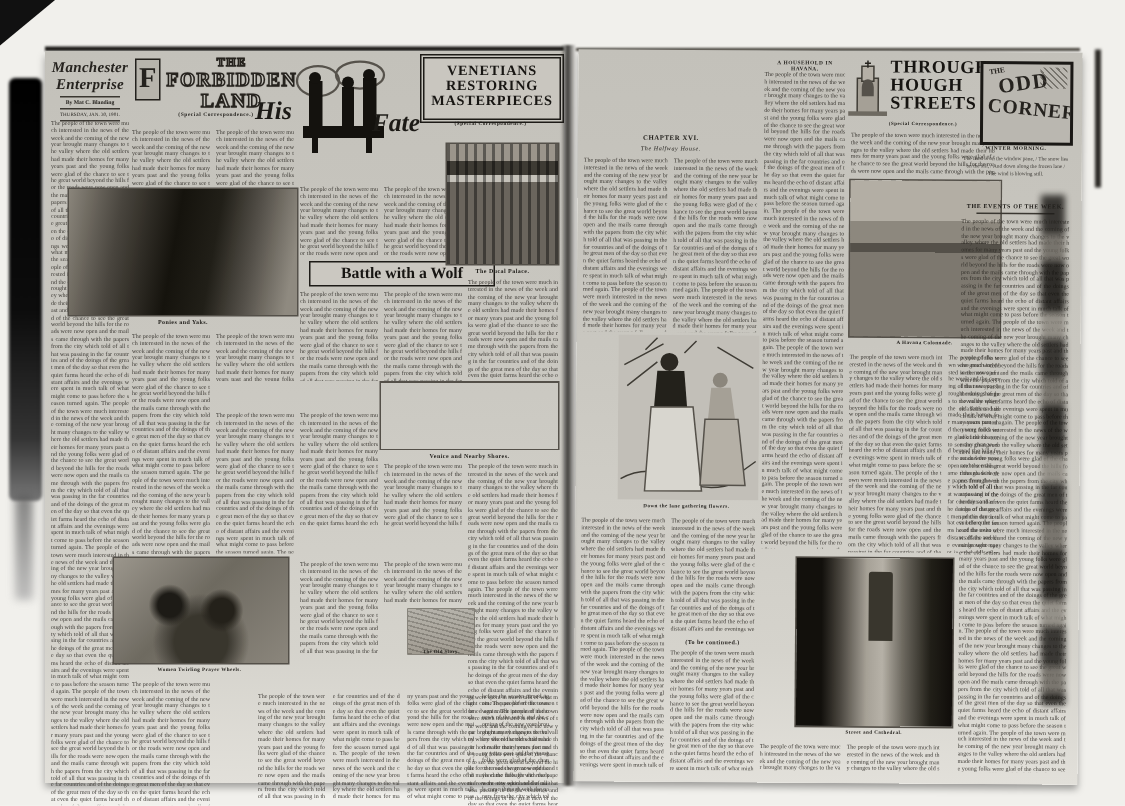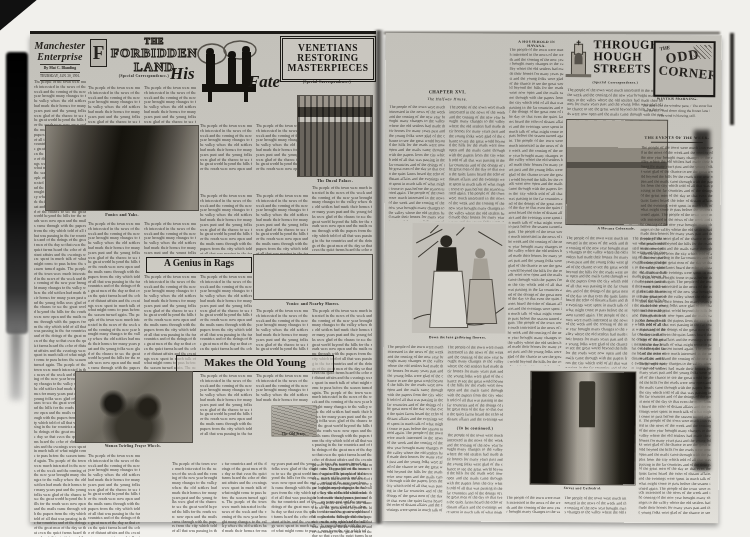--- a/index.html
+++ b/index.html
@@ -28,21 +28,21 @@
   .abs{position:absolute;}
   
   .txt{position:absolute;font-size:4px;line-height:1.2;color:#2b2823;text-align:justify;
        overflow:hidden;word-break:break-all;opacity:.9;}
   
   .cap{position:absolute;font-size:4px;font-weight:bold;text-align:center;color:#1f1d19;letter-spacing:.3px;}
   .minihead{position:absolute;font-size:4.5px;font-weight:bold;text-align:center;color:#1d1b17;letter-spacing:.4px;}
   .rule{position:absolute;height:0;border-top:1px solid #3a3731;}
   
   .headbox{position:absolute;border:1.5px solid #1d1b17;background:rgba(205,202,195,.55);
-    font-weight:bold;text-align:center;color:#181613;display:flex;justify-content:center;}
+    font-weight:bold;text-align:center;color:#181613;display:flex;align-items:center;justify-content:center;}
   .headbox.dbl{box-shadow:0 0 0 1px #c9c7c0, 0 0 0 2px #1d1b17;}
   
   #masthead{left:4px;top:6px;width:52px;text-align:center;}
   #masthead .mh-title{font-size:10px;font-weight:bold;font-style:italic;letter-spacing:.2px;}
   #masthead .mh-line{border-top:1px solid #3a3731;margin:1.5px 6px;}
   #masthead .mh-sub{font-size:3.8px;font-weight:bold;}
   #masthead .mh-date{font-size:3.4px;}
   
   #forbidden{left:58px;top:4px;width:112px;height:46px;text-align:center;}
   #forbidden .init{float:left;width:15px;height:26px;border:1.5px solid #23211d;margin:1px 2px 0 2px;
@@ -159,40 +159,39 @@
       </div>
     </div>
     <div class="minihead" style="left:252px;top:46px;width:90px;font-size:3.4px">(Special Correspondence.)</div>
 
     <div class="photo" id="ph-tibet" style="left:16px;top:92px;width:152px;height:84px"></div>
     <div class="cap" style="left:16px;top:178px;width:152px">Ponies and Yaks.</div>
 
     <div class="txt" style="left:170px;top:90px;width:52px;height:48px">The people of the town were much interested in the news of the week and the coming of the new year brought many changes to the valley where the old settlers had made their homes for many years past and the young folks were glad of the chance to see the great world beyond the hills for the roads were now open and the mails came through with the papers from the city which told of all that was passing in the far countries and of the doings of the great men of the day so that even the quiet farms heard the echo of distant affairs and the evenings were spent in much talk of what might come to pass before the season turned again. The people of the town were much interested in the news of the week and the coming of the new year brought many changes to the valley where the old settlers had made their homes for many years past and the young folks were glad of the chance to see the great world beyond the hills for the roads were now open and the mails came through with the papers from the city which told of all that was passing in the far countries and of the doings of the great men of the day so that even the quiet farms heard the echo of distant affairs and the evenings were spent in much talk of what might come to pass before the season turned again. The people of the town were much interested in the news of the week and the coming of the new year brought many changes to the valley where the old settlers had made their homes for many years past and the young folks were glad of the chance to see the great world beyond the hills for the roads were now open and the mails came through with the papers from the city which told of all that was passing in the far countries and of the doings of the great men of the day so that even the quiet farms heard the echo of distant affairs and the evenings were spent in much talk of what might come to pass before the season turned again. </div>
     <div class="txt" style="left:226px;top:90px;width:52px;height:48px">The people of the town were much interested in the news of the week and the coming of the new year brought many changes to the valley where the old settlers had made their homes for many years past and the young folks were glad of the chance to see the great world beyond the hills for the roads were now open and the mails came through with the papers from the city which told of all that was passing in the far countries and of the doings of the great men of the day so that even the quiet farms heard the echo of distant affairs and the evenings were spent in much talk of what might come to pass before the season turned again. The people of the town were much interested in the news of the week and the coming of the new year brought many changes to the valley where the old settlers had made their homes for many years past and the young folks were glad of the chance to see the great world beyond the hills for the roads were now open and the mails came through with the papers from the city which told of all that was passing in the far countries and of the doings of the great men of the day so that even the quiet farms heard the echo of distant affairs and the evenings were spent in much talk of what might come to pass before the season turned again. The people of the town were much interested in the news of the week and the coming of the new year brought many changes to the valley where the old settlers had made their homes for many years past and the young folks were glad of the chance to see the great world beyond the hills for the roads were now open and the mails came through with the papers from the city which told of all that was passing in the far countries and of the doings of the great men of the day so that even the quiet farms heard the echo of distant affairs and the evenings were spent in much talk of what might come to pass before the season turned again. </div>
 
+    <div class="headbox" style="left:176px;top:140px;width:122px;height:15px;font-size:10.5px">Battle with a Wolf</div>
 
     <div class="txt" style="left:58px;top:188px;width:52px;height:148px">The people of the town were much interested in the news of the week and the coming of the new year brought many changes to the valley where the old settlers had made their homes for many years past and the young folks were glad of the chance to see the great world beyond the hills for the roads were now open and the mails came through with the papers from the city which told of all that was passing in the far countries and of the doings of the great men of the day so that even the quiet farms heard the echo of distant affairs and the evenings were spent in much talk of what might come to pass before the season turned again. The people of the town were much interested in the news of the week and the coming of the new year brought many changes to the valley where the old settlers had made their homes for many years past and the young folks were glad of the chance to see the great world beyond the hills for the roads were now open and the mails came through with the papers from the city which told of all that was passing in the far countries and of the doings of the great men of the day so that even the quiet farms heard the echo of distant affairs and the evenings were spent in much talk of what might come to pass before the season turned again. The people of the town were much interested in the news of the week and the coming of the new year brought many changes to the valley where the old settlers had made their homes for many years past and the young folks were glad of the chance to see the great world beyond the hills for the roads were now open and the mails came through with the papers from the city which told of all that was passing in the far countries and of the doings of the great men of the day so that even the quiet farms heard the echo of distant affairs and the evenings were spent in much talk of what might come to pass before the season turned again. The people of the town were much interested in the news of the week and the coming of the new year brought many changes to the valley where the old settlers had made their homes for many years past and the young folks were glad of the chance to see the great world beyond the hills for the roads were now open and the mails came through with the papers from the city which told of all that was passing in the far countries and of the doings of the great men of the day so that even the quiet farms heard the echo of distant affairs and the evenings were spent in much talk of what might come to pass before the season turned again. The people of the town were much interested in the news of the week and the coming of the new year brought many changes to the valley where the old settlers had made their homes for many years past and the young folks were glad of the chance to see the great world beyond the hills for the roads were now open and the mails came through with the papers from the city which told of all that was passing in the far countries and of the doings of the great men of the day so that even the quiet farms heard the echo of distant affairs and the evenings were spent in much talk of what might come to pass before the season turned again. The people of the town were much interested in the news of the week and the coming of the new year brought many changes to the valley where the old settlers had made their homes for many years past and the young folks were glad of the chance to see the great world beyond the hills for the roads were now open and the mails came through with the papers from the city which told of all that was passing in the far countries and of the doings of the great men of the day so that even the quiet farms heard the echo of distant affairs and the evenings were spent in much talk of what might come to pass before the season turned again. The people of the town were much interested in the news of the week and the coming of the new year brought many changes to the valley where the old settlers had made their homes for many years past and the young folks were glad of the chance to see the great world beyond the hills for the roads were now open and the mails came through with the papers from the city which told of all that was passing in the far countries and of the doings of the great men of the day so that even the quiet farms heard the echo of distant affairs and the evenings were spent in much talk of what might come to pass before the season turned again. The people of the town were much interested in the news of the week and the coming of the new year brought many changes to the valley where the old settlers had made their homes for many years past and the young folks were glad of the chance to see the great world beyond the hills for the roads were now open and the mails came through with the papers from the city which told of all that was passing in the far countries and of the doings of the great men of the day so that even the quiet farms heard the echo of distant affairs and the evenings were spent in much talk of what might come to pass before the season turned again. The people of the town were much interested in the news of the week and the coming of the new year brought many changes to the valley where the old settlers had made their homes for many years past and the young folks were glad of the chance to see the great world beyond the hills for the roads were now open and the mails came through with the papers from the city which told of all that was passing in the far countries and of the doings of the great men of the day so that even the quiet farms heard the echo of distant affairs and the evenings were spent in much talk of what might come to pass before the season turned again. </div>
     <div class="txt" style="left:114px;top:188px;width:52px;height:32px">The people of the town were much interested in the news of the week and the coming of the new year brought many changes to the valley where the old settlers had made their homes for many years past and the young folks were glad of the chance to see the great world beyond the hills for the roads were now open and the mails came through with the papers from the city which told of all that was passing in the far countries and of the doings of the great men of the day so that even the quiet farms heard the echo of distant affairs and the evenings were spent in much talk of what might come to pass before the season turned again. The people of the town were much interested in the news of the week and the coming of the new year brought many changes to the valley where the old settlers had made their homes for many years past and the young folks were glad of the chance to see the great world beyond the hills for the roads were now open and the mails came through with the papers from the city which told of all that was passing in the far countries and of the doings of the great men of the day so that even the quiet farms heard the echo of distant affairs and the evenings were spent in much talk of what might come to pass before the season turned again. </div>
     <div class="txt" style="left:170px;top:160px;width:52px;height:60px">The people of the town were much interested in the news of the week and the coming of the new year brought many changes to the valley where the old settlers had made their homes for many years past and the young folks were glad of the chance to see the great world beyond the hills for the roads were now open and the mails came through with the papers from the city which told of all that was passing in the far countries and of the doings of the great men of the day so that even the quiet farms heard the echo of distant affairs and the evenings were spent in much talk of what might come to pass before the season turned again. The people of the town were much interested in the news of the week and the coming of the new year brought many changes to the valley where the old settlers had made their homes for many years past and the young folks were glad of the chance to see the great world beyond the hills for the roads were now open and the mails came through with the papers from the city which told of all that was passing in the far countries and of the doings of the great men of the day so that even the quiet farms heard the echo of distant affairs and the evenings were spent in much talk of what might come to pass before the season turned again. The people of the town were much interested in the news of the week and the coming of the new year brought many changes to the valley where the old settlers had made their homes for many years past and the young folks were glad of the chance to see the great world beyond the hills for the roads were now open and the mails came through with the papers from the city which told of all that was passing in the far countries and of the doings of the great men of the day so that even the quiet farms heard the echo of distant affairs and the evenings were spent in much talk of what might come to pass before the season turned again. The people of the town were much interested in the news of the week and the coming of the new year brought many changes to the valley where the old settlers had made their homes for many years past and the young folks were glad of the chance to see the great world beyond the hills for the roads were now open and the mails came through with the papers from the city which told of all that was passing in the far countries and of the doings of the great men of the day so that even the quiet farms heard the echo of distant affairs and the evenings were spent in much talk of what might come to pass before the season turned again. </div>
     <div class="txt" style="left:226px;top:160px;width:52px;height:60px">The people of the town were much interested in the news of the week and the coming of the new year brought many changes to the valley where the old settlers had made their homes for many years past and the young folks were glad of the chance to see the great world beyond the hills for the roads were now open and the mails came through with the papers from the city which told of all that was passing in the far countries and of the doings of the great men of the day so that even the quiet farms heard the echo of distant affairs and the evenings were spent in much talk of what might come to pass before the season turned again. The people of the town were much interested in the news of the week and the coming of the new year brought many changes to the valley where the old settlers had made their homes for many years past and the young folks were glad of the chance to see the great world beyond the hills for the roads were now open and the mails came through with the papers from the city which told of all that was passing in the far countries and of the doings of the great men of the day so that even the quiet farms heard the echo of distant affairs and the evenings were spent in much talk of what might come to pass before the season turned again. The people of the town were much interested in the news of the week and the coming of the new year brought many changes to the valley where the old settlers had made their homes for many years past and the young folks were glad of the chance to see the great world beyond the hills for the roads were now open and the mails came through with the papers from the city which told of all that was passing in the far countries and of the doings of the great men of the day so that even the quiet farms heard the echo of distant affairs and the evenings were spent in much talk of what might come to pass before the season turned again. The people of the town were much interested in the news of the week and the coming of the new year brought many changes to the valley where the old settlers had made their homes for many years past and the young folks were glad of the chance to see the great world beyond the hills for the roads were now open and the mails came through with the papers from the city which told of all that was passing in the far countries and of the doings of the great men of the day so that even the quiet farms heard the echo of distant affairs and the evenings were spent in much talk of what might come to pass before the season turned again. </div>
 
     <div class="photo" id="ph-ducal" style="left:268px;top:62px;width:74px;height:80px"></div>
     <div class="cap" style="left:268px;top:144px;width:74px">The Ducal Palace.</div>
     <div class="txt" style="left:282px;top:152px;width:60px;height:66px">The people of the town were much interested in the news of the week and the coming of the new year brought many changes to the valley where the old settlers had made their homes for many years past and the young folks were glad of the chance to see the great world beyond the hills for the roads were now open and the mails came through with the papers from the city which told of all that was passing in the far countries and of the doings of the great men of the day so that even the quiet farms heard the echo of distant affairs and the evenings were spent in much talk of what might come to pass before the season turned again. The people of the town were much interested in the news of the week and the coming of the new year brought many changes to the valley where the old settlers had made their homes for many years past and the young folks were glad of the chance to see the great world beyond the hills for the roads were now open and the mails came through with the papers from the city which told of all that was passing in the far countries and of the doings of the great men of the day so that even the quiet farms heard the echo of distant affairs and the evenings were spent in much talk of what might come to pass before the season turned again. The people of the town were much interested in the news of the week and the coming of the new year brought many changes to the valley where the old settlers had made their homes for many years past and the young folks were glad of the chance to see the great world beyond the hills for the roads were now open and the mails came through with the papers from the city which told of all that was passing in the far countries and of the doings of the great men of the day so that even the quiet farms heard the echo of distant affairs and the evenings were spent in much talk of what might come to pass before the season turned again. The people of the town were much interested in the news of the week and the coming of the new year brought many changes to the valley where the old settlers had made their homes for many years past and the young folks were glad of the chance to see the great world beyond the hills for the roads were now open and the mails came through with the papers from the city which told of all that was passing in the far countries and of the doings of the great men of the day so that even the quiet farms heard the echo of distant affairs and the evenings were spent in much talk of what might come to pass before the season turned again. </div>
 
-    <div class="headbox" style="left:116px;top:223px;width:104px;height:14px;font-size:9.5px">A Genius in Rags</div>
     <div class="txt" style="left:114px;top:241px;width:52px;height:94px">The people of the town were much interested in the news of the week and the coming of the new year brought many changes to the valley where the old settlers had made their homes for many years past and the young folks were glad of the chance to see the great world beyond the hills for the roads were now open and the mails came through with the papers from the city which told of all that was passing in the far countries and of the doings of the great men of the day so that even the quiet farms heard the echo of distant affairs and the evenings were spent in much talk of what might come to pass before the season turned again. The people of the town were much interested in the news of the week and the coming of the new year brought many changes to the valley where the old settlers had made their homes for many years past and the young folks were glad of the chance to see the great world beyond the hills for the roads were now open and the mails came through with the papers from the city which told of all that was passing in the far countries and of the doings of the great men of the day so that even the quiet farms heard the echo of distant affairs and the evenings were spent in much talk of what might come to pass before the season turned again. The people of the town were much interested in the news of the week and the coming of the new year brought many changes to the valley where the old settlers had made their homes for many years past and the young folks were glad of the chance to see the great world beyond the hills for the roads were now open and the mails came through with the papers from the city which told of all that was passing in the far countries and of the doings of the great men of the day so that even the quiet farms heard the echo of distant affairs and the evenings were spent in much talk of what might come to pass before the season turned again. The people of the town were much interested in the news of the week and the coming of the new year brought many changes to the valley where the old settlers had made their homes for many years past and the young folks were glad of the chance to see the great world beyond the hills for the roads were now open and the mails came through with the papers from the city which told of all that was passing in the far countries and of the doings of the great men of the day so that even the quiet farms heard the echo of distant affairs and the evenings were spent in much talk of what might come to pass before the season turned again. The people of the town were much interested in the news of the week and the coming of the new year brought many changes to the valley where the old settlers had made their homes for many years past and the young folks were glad of the chance to see the great world beyond the hills for the roads were now open and the mails came through with the papers from the city which told of all that was passing in the far countries and of the doings of the great men of the day so that even the quiet farms heard the echo of distant affairs and the evenings were spent in much talk of what might come to pass before the season turned again. The people of the town were much interested in the news of the week and the coming of the new year brought many changes to the valley where the old settlers had made their homes for many years past and the young folks were glad of the chance to see the great world beyond the hills for the roads were now open and the mails came through with the papers from the city which told of all that was passing in the far countries and of the doings of the great men of the day so that even the quiet farms heard the echo of distant affairs and the evenings were spent in much talk of what might come to pass before the season turned again. </div>
     <div class="txt" style="left:170px;top:241px;width:52px;height:76px">The people of the town were much interested in the news of the week and the coming of the new year brought many changes to the valley where the old settlers had made their homes for many years past and the young folks were glad of the chance to see the great world beyond the hills for the roads were now open and the mails came through with the papers from the city which told of all that was passing in the far countries and of the doings of the great men of the day so that even the quiet farms heard the echo of distant affairs and the evenings were spent in much talk of what might come to pass before the season turned again. The people of the town were much interested in the news of the week and the coming of the new year brought many changes to the valley where the old settlers had made their homes for many years past and the young folks were glad of the chance to see the great world beyond the hills for the roads were now open and the mails came through with the papers from the city which told of all that was passing in the far countries and of the doings of the great men of the day so that even the quiet farms heard the echo of distant affairs and the evenings were spent in much talk of what might come to pass before the season turned again. The people of the town were much interested in the news of the week and the coming of the new year brought many changes to the valley where the old settlers had made their homes for many years past and the young folks were glad of the chance to see the great world beyond the hills for the roads were now open and the mails came through with the papers from the city which told of all that was passing in the far countries and of the doings of the great men of the day so that even the quiet farms heard the echo of distant affairs and the evenings were spent in much talk of what might come to pass before the season turned again. The people of the town were much interested in the news of the week and the coming of the new year brought many changes to the valley where the old settlers had made their homes for many years past and the young folks were glad of the chance to see the great world beyond the hills for the roads were now open and the mails came through with the papers from the city which told of all that was passing in the far countries and of the doings of the great men of the day so that even the quiet farms heard the echo of distant affairs and the evenings were spent in much talk of what might come to pass before the season turned again. The people of the town were much interested in the news of the week and the coming of the new year brought many changes to the valley where the old settlers had made their homes for many years past and the young folks were glad of the chance to see the great world beyond the hills for the roads were now open and the mails came through with the papers from the city which told of all that was passing in the far countries and of the doings of the great men of the day so that even the quiet farms heard the echo of distant affairs and the evenings were spent in much talk of what might come to pass before the season turned again. </div>
 
     <div class="photo" id="ph-venice" style="left:224px;top:221px;width:118px;height:44px"></div>
     <div class="cap" style="left:224px;top:267px;width:118px">Venice and Nearby Shores.</div>
     <div class="txt" style="left:226px;top:275px;width:52px;height:42px">The people of the town were much interested in the news of the week and the coming of the new year brought many changes to the valley where the old settlers had made their homes for many years past and the young folks were glad of the chance to see the great world beyond the hills for the roads were now open and the mails came through with the papers from the city which told of all that was passing in the far countries and of the doings of the great men of the day so that even the quiet farms heard the echo of distant affairs and the evenings were spent in much talk of what might come to pass before the season turned again. The people of the town were much interested in the news of the week and the coming of the new year brought many changes to the valley where the old settlers had made their homes for many years past and the young folks were glad of the chance to see the great world beyond the hills for the roads were now open and the mails came through with the papers from the city which told of all that was passing in the far countries and of the doings of the great men of the day so that even the quiet farms heard the echo of distant affairs and the evenings were spent in much talk of what might come to pass before the season turned again. The people of the town were much interested in the news of the week and the coming of the new year brought many changes to the valley where the old settlers had made their homes for many years past and the young folks were glad of the chance to see the great world beyond the hills for the roads were now open and the mails came through with the papers from the city which told of all that was passing in the far countries and of the doings of the great men of the day so that even the quiet farms heard the echo of distant affairs and the evenings were spent in much talk of what might come to pass before the season turned again. </div>
     <div class="txt" style="left:282px;top:275px;width:60px;height:230px">The people of the town were much interested in the news of the week and the coming of the new year brought many changes to the valley where the old settlers had made their homes for many years past and the young folks were glad of the chance to see the great world beyond the hills for the roads were now open and the mails came through with the papers from the city which told of all that was passing in the far countries and of the doings of the great men of the day so that even the quiet farms heard the echo of distant affairs and the evenings were spent in much talk of what might come to pass before the season turned again. The people of the town were much interested in the news of the week and the coming of the new year brought many changes to the valley where the old settlers had made their homes for many years past and the young folks were glad of the chance to see the great world beyond the hills for the roads were now open and the mails came through with the papers from the city which told of all that was passing in the far countries and of the doings of the great men of the day so that even the quiet farms heard the echo of distant affairs and the evenings were spent in much talk of what might come to pass before the season turned again. The people of the town were much interested in the news of the week and the coming of the new year brought many changes to the valley where the old settlers had made their homes for many years past and the young folks were glad of the chance to see the great world beyond the hills for the roads were now open and the mails came through with the papers from the city which told of all that was passing in the far countries and of the doings of the great men of the day so that even the quiet farms heard the echo of distant affairs and the evenings were spent in much talk of what might come to pass before the season turned again. The people of the town were much interested in the news of the week and the coming of the new year brought many changes to the valley where the old settlers had made their homes for many years past and the young folks were glad of the chance to see the great world beyond the hills for the roads were now open and the mails came through with the papers from the city which told of all that was passing in the far countries and of the doings of the great men of the day so that even the quiet farms heard the echo of distant affairs and the evenings were spent in much talk of what might come to pass before the season turned again. The people of the town were much interested in the news of the week and the coming of the new year brought many changes to the valley where the old settlers had made their homes for many years past and the young folks were glad of the chance to see the great world beyond the hills for the roads were now open and the mails came through with the papers from the city which told of all that was passing in the far countries and of the doings of the great men of the day so that even the quiet farms heard the echo of distant affairs and the evenings were spent in much talk of what might come to pass before the season turned again. The people of the town were much interested in the news of the week and the coming of the new year brought many changes to the valley where the old settlers had made their homes for many years past and the young folks were glad of the chance to see the great world beyond the hills for the roads were now open and the mails came through with the papers from the city which told of all that was passing in the far countries and of the doings of the great men of the day so that even the quiet farms heard the echo of distant affairs and the evenings were spent in much talk of what might come to pass before the season turned again. The people of the town were much interested in the news of the week and the coming of the new year brought many changes to the valley where the old settlers had made their homes for many years past and the young folks were glad of the chance to see the great world beyond the hills for the roads were now open and the mails came through with the papers from the city which told of all that was passing in the far countries and of the doings of the great men of the day so that even the quiet farms heard the echo of distant affairs and the evenings were spent in much talk of what might come to pass before the season turned again. The people of the town were much interested in the news of the week and the coming of the new year brought many changes to the valley where the old settlers had made their homes for many years past and the young folks were glad of the chance to see the great world beyond the hills for the roads were now open and the mails came through with the papers from the city which told of all that was passing in the far countries and of the doings of the great men of the day so that even the quiet farms heard the echo of distant affairs and the evenings were spent in much talk of what might come to pass before the season turned again. The people of the town were much interested in the news of the week and the coming of the new year brought many changes to the valley where the old settlers had made their homes for many years past and the young folks were glad of the chance to see the great world beyond the hills for the roads were now open and the mails came through with the papers from the city which told of all that was passing in the far countries and of the doings of the great men of the day so that even the quiet farms heard the echo of distant affairs and the evenings were spent in much talk of what might come to pass before the season turned again. The people of the town were much interested in the news of the week and the coming of the new year brought many changes to the valley where the old settlers had made their homes for many years past and the young folks were glad of the chance to see the great world beyond the hills for the roads were now open and the mails came through with the papers from the city which told of all that was passing in the far countries and of the doings of the great men of the day so that even the quiet farms heard the echo of distant affairs and the evenings were spent in much talk of what might come to pass before the season turned again. The people of the town were much interested in the news of the week and the coming of the new year brought many changes to the valley where the old settlers had made their homes for many years past and the young folks were glad of the chance to see the great world beyond the hills for the roads were now open and the mails came through with the papers from the city which told of all that was passing in the far countries and of the doings of the great men of the day so that even the quiet farms heard the echo of distant affairs and the evenings were spent in much talk of what might come to pass before the season turned again. The people of the town were much interested in the news of the week and the coming of the new year brought many changes to the valley where the old settlers had made their homes for many years past and the young folks were glad of the chance to see the great world beyond the hills for the roads were now open and the mails came through with the papers from the city which told of all that was passing in the far countries and of the doings of the great men of the day so that even the quiet farms heard the echo of distant affairs and the evenings were spent in much talk of what might come to pass before the season turned again. The people of the town were much interested in the news of the week and the coming of the new year brought many changes to the valley where the old settlers had made their homes for many years past and the young folks were glad of the chance to see the great world beyond the hills for the roads were now open and the mails came through with the papers from the city which told of all that was passing in the far countries and of the doings of the great men of the day so that even the quiet farms heard the echo of distant affairs and the evenings were spent in much talk of what might come to pass before the season turned again. The people of the town were much interested in the news of the week and the coming of the new year brought many changes to the valley where the old settlers had made their homes for many years past and the young folks were glad of the chance to see the great world beyond the hills for the roads were now open and the mails came through with the papers from the city which told of all that was passing in the far countries and of the doings of the great men of the day so that even the quiet farms heard the echo of distant affairs and the evenings were spent in much talk of what might come to pass before the season turned again. </div>
 
-    <div class="headbox" style="left:146px;top:321px;width:156px;height:15px;font-size:11px">Makes the Old Young</div>
     <div class="txt" style="left:170px;top:340px;width:52px;height:62px">The people of the town were much interested in the news of the week and the coming of the new year brought many changes to the valley where the old settlers had made their homes for many years past and the young folks were glad of the chance to see the great world beyond the hills for the roads were now open and the mails came through with the papers from the city which told of all that was passing in the far countries and of the doings of the great men of the day so that even the quiet farms heard the echo of distant affairs and the evenings were spent in much talk of what might come to pass before the season turned again. The people of the town were much interested in the news of the week and the coming of the new year brought many changes to the valley where the old settlers had made their homes for many years past and the young folks were glad of the chance to see the great world beyond the hills for the roads were now open and the mails came through with the papers from the city which told of all that was passing in the far countries and of the doings of the great men of the day so that even the quiet farms heard the echo of distant affairs and the evenings were spent in much talk of what might come to pass before the season turned again. The people of the town were much interested in the news of the week and the coming of the new year brought many changes to the valley where the old settlers had made their homes for many years past and the young folks were glad of the chance to see the great world beyond the hills for the roads were now open and the mails came through with the papers from the city which told of all that was passing in the far countries and of the doings of the great men of the day so that even the quiet farms heard the echo of distant affairs and the evenings were spent in much talk of what might come to pass before the season turned again. The people of the town were much interested in the news of the week and the coming of the new year brought many changes to the valley where the old settlers had made their homes for many years past and the young folks were glad of the chance to see the great world beyond the hills for the roads were now open and the mails came through with the papers from the city which told of all that was passing in the far countries and of the doings of the great men of the day so that even the quiet farms heard the echo of distant affairs and the evenings were spent in much talk of what might come to pass before the season turned again. </div>
     <div class="txt" style="left:226px;top:340px;width:52px;height:28px">The people of the town were much interested in the news of the week and the coming of the new year brought many changes to the valley where the old settlers had made their homes for many years past and the young folks were glad of the chance to see the great world beyond the hills for the roads were now open and the mails came through with the papers from the city which told of all that was passing in the far countries and of the doings of the great men of the day so that even the quiet farms heard the echo of distant affairs and the evenings were spent in much talk of what might come to pass before the season turned again. The people of the town were much interested in the news of the week and the coming of the new year brought many changes to the valley where the old settlers had made their homes for many years past and the young folks were glad of the chance to see the great world beyond the hills for the roads were now open and the mails came through with the papers from the city which told of all that was passing in the far countries and of the doings of the great men of the day so that even the quiet farms heard the echo of distant affairs and the evenings were spent in much talk of what might come to pass before the season turned again. </div>
 
     <div class="photo" id="ph-women" style="left:46px;top:338px;width:116px;height:70px"></div>
     <div class="cap" style="left:40px;top:410px;width:126px;font-size:3.4px">Women Twirling Prayer Wheels.</div>
     <div class="txt" style="left:58px;top:420px;width:52px;height:84px">The people of the town were much interested in the news of the week and the coming of the new year brought many changes to the valley where the old settlers had made their homes for many years past and the young folks were glad of the chance to see the great world beyond the hills for the roads were now open and the mails came through with the papers from the city which told of all that was passing in the far countries and of the doings of the great men of the day so that even the quiet farms heard the echo of distant affairs and the evenings were spent in much talk of what might come to pass before the season turned again. The people of the town were much interested in the news of the week and the coming of the new year brought many changes to the valley where the old settlers had made their homes for many years past and the young folks were glad of the chance to see the great world beyond the hills for the roads were now open and the mails came through with the papers from the city which told of all that was passing in the far countries and of the doings of the great men of the day so that even the quiet farms heard the echo of distant affairs and the evenings were spent in much talk of what might come to pass before the season turned again. The people of the town were much interested in the news of the week and the coming of the new year brought many changes to the valley where the old settlers had made their homes for many years past and the young folks were glad of the chance to see the great world beyond the hills for the roads were now open and the mails came through with the papers from the city which told of all that was passing in the far countries and of the doings of the great men of the day so that even the quiet farms heard the echo of distant affairs and the evenings were spent in much talk of what might come to pass before the season turned again. The people of the town were much interested in the news of the week and the coming of the new year brought many changes to the valley where the old settlers had made their homes for many years past and the young folks were glad of the chance to see the great world beyond the hills for the roads were now open and the mails came through with the papers from the city which told of all that was passing in the far countries and of the doings of the great men of the day so that even the quiet farms heard the echo of distant affairs and the evenings were spent in much talk of what might come to pass before the season turned again. The people of the town were much interested in the news of the week and the coming of the new year brought many changes to the valley where the old settlers had made their homes for many years past and the young folks were glad of the chance to see the great world beyond the hills for the roads were now open and the mails came through with the papers from the city which told of all that was passing in the far countries and of the doings of the great men of the day so that even the quiet farms heard the echo of distant affairs and the evenings were spent in much talk of what might come to pass before the season turned again. </div>
 
     <div class="sketch" style="left:242px;top:372px;width:44px;height:30px"></div>
     <div class="cap" style="left:240px;top:398px;width:48px;font-size:3.2px">The Old Story.</div>
 

